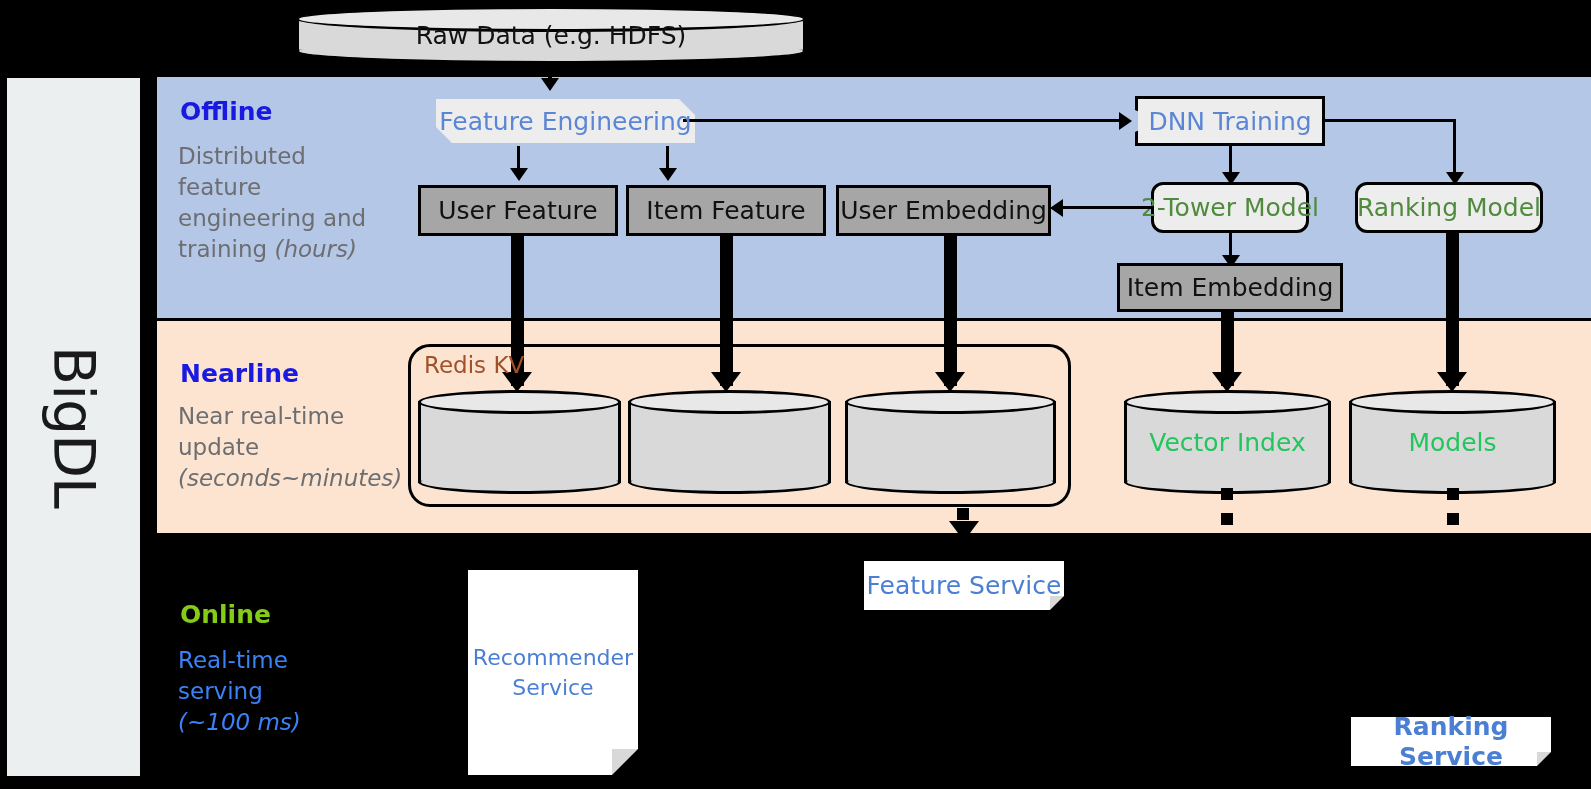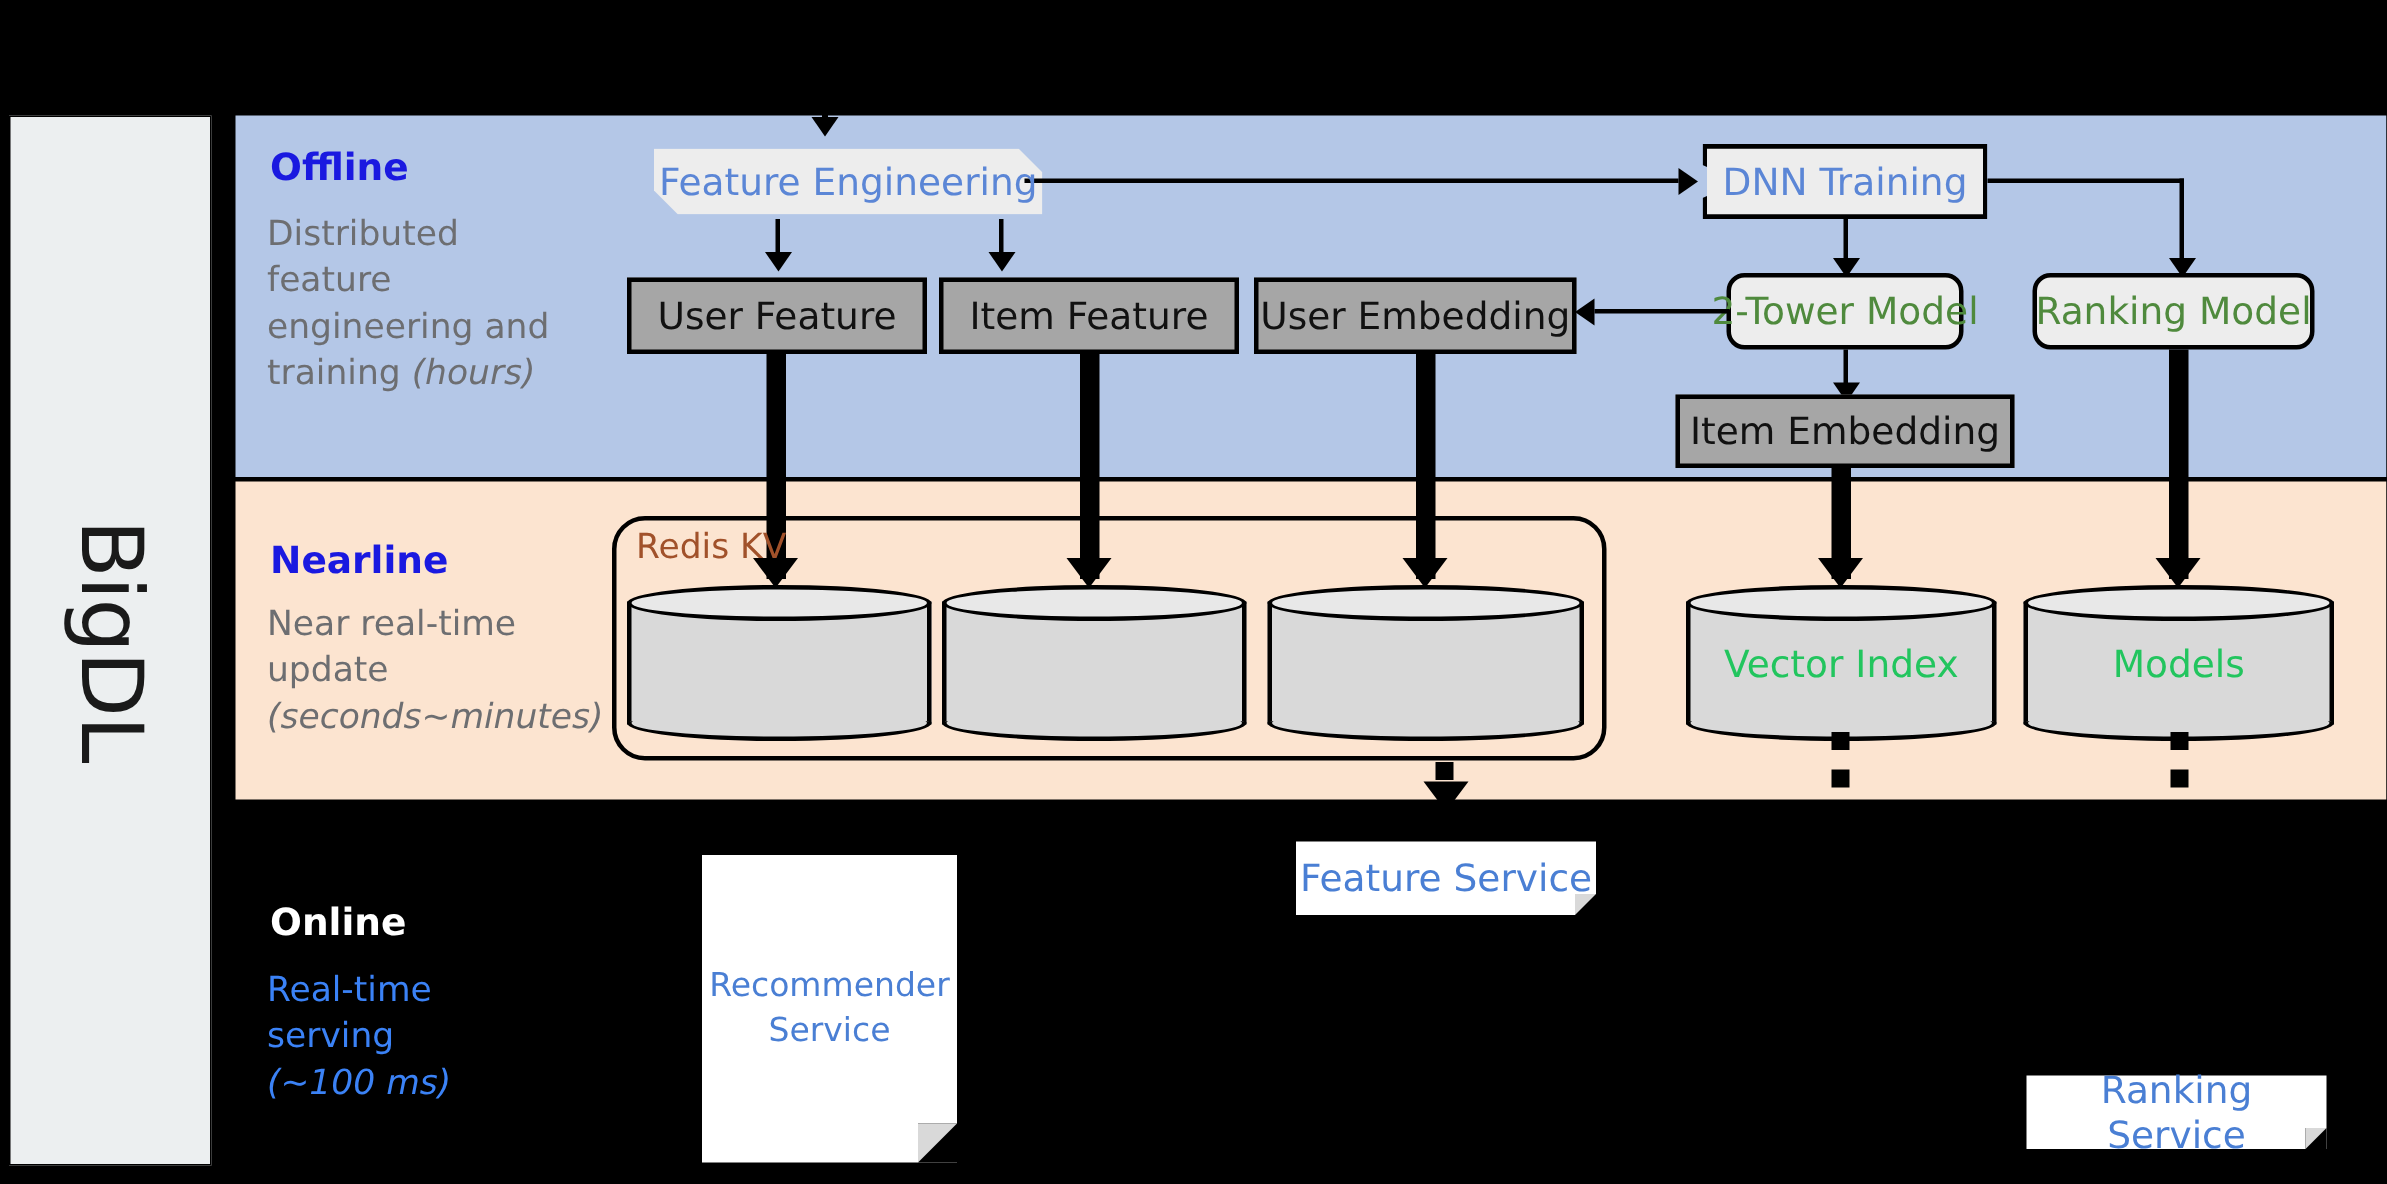--- a/index.html
+++ b/index.html
@@ -46,21 +46,21 @@
     font-family:"DejaVu Sans", sans-serif; width:240px;
   }
   .band-caption .it { font-style: italic; }
   #title-offline   { left:180px; top:97px; }
   #caption-offline { left:178px; top:141px; }
   #title-nearline   { left:180px; top:359px; }
   #caption-nearline { left:178px; top:401px; width:250px; }
   #title-online   { left:180px; top:600px; }
   #caption-online { left:178px; top:645px; }
   #caption-online, #title-online { color-scheme: dark; }
-  #title-online { color:#ffffff; }
+  #title-online { color:#84cc16; }
   #caption-online { color:#3b82f6; }
 
   
   .node { position:absolute; display:flex; align-items:center; justify-content:center;
           text-align:center; white-space:nowrap; font-family:"DejaVu Sans", sans-serif; }
 
   
   .gray-box {
     background:#a6a6a6; border:3px solid #000; color:#111; font-size:25px;
   }
@@ -162,21 +162,21 @@
   .svc .fold {
     position:absolute; right:0; bottom:0; width:0; height:0;
     border-left:14px solid #d9d9d9; border-bottom:14px solid #000;
   }
   #svc-recommender { left:468px; top:570px; width:170px; height:205px; font-size:22px; }
   #svc-recommender .fold {
     border-left:26px solid #d9d9d9; border-bottom:26px solid #000;
   }
   #svc-feature  { left:864px;  top:561px; width:200px; height:49px; }
   #svc-recall   { left:1127px; top:646px; width:200px; height:49px; }
-  #svc-ranking  { left:1351px; top:717px; width:200px; height:49px; }
+  #svc-ranking  { left:1351px; top:717px; width:200px; height:49px;font-weight:bold; }
 
   
   .ln { position:absolute; background:#000; }
   .arrow-down {
     position:absolute; width:0; height:0;
     border-left:9px solid transparent; border-right:9px solid transparent;
     border-top:13px solid #000;
   }
   .arrow-down.thick {
     border-left:15px solid transparent; border-right:15px solid transparent;
@@ -222,20 +222,26 @@
     <span class="it">(seconds~minutes)</span>
   </div>
 
   <div class="band-title" id="title-online">Online</div>
   <div class="band-caption" id="caption-online">
     <span>Real-time</span><br>
     <span>serving</span><br>
     <span class="it">(~100 ms)</span>
   </div>
 
+  <div class="cyl" id="node-raw-data">
+    <div class="body"></div>
+    <div class="bottom"></div>
+    <div class="top"></div>
+    <div class="lbl">Raw Data (e.g. HDFS)</div>
+  </div>
 
   <div class="ln" style="left:548px; top:62px; width:4px; height:22px;"></div>
   <div class="arrow-down" style="left:541px; top:78px;"></div>
 
   <div class="node card-box" id="node-feature-engineering" style="left:418px; top:96px; width:265px; height:50px;">
     <div class="outline"></div>
     <div class="shape" style="inset:3px;"></div>
     <span class="lbl">Feature Engineering</span>
   </div>
 

